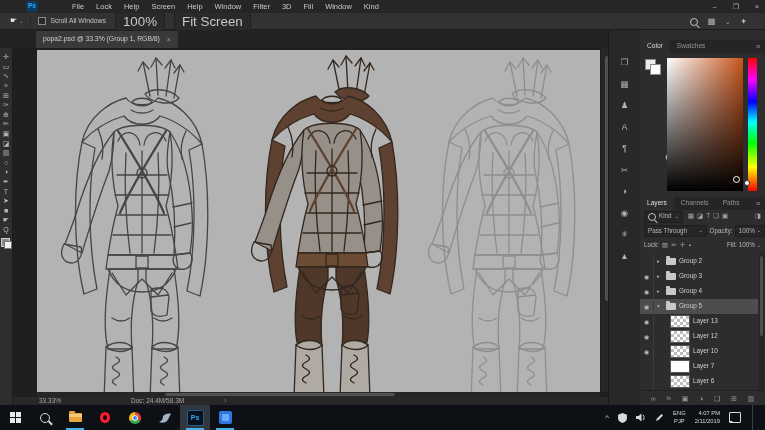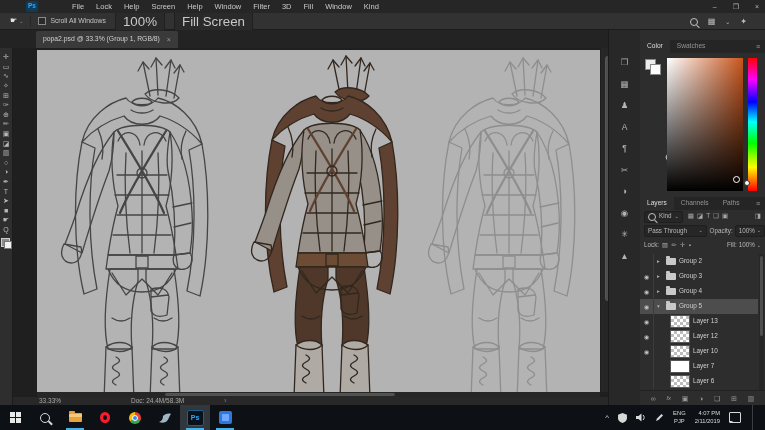--- a/index.html
+++ b/index.html
@@ -171,21 +171,21 @@
     </div>
   </div>
 
   <div class="optionsbar">
     <span class="opt-tool">☛</span>
     <span class="opt-caret">⌄</span>
     <span class="opt-sep"></span>
     <span class="opt-check"></span>
     <span>Scroll All Windows</span>
     <button class="opt-btn">100%</button>
-    <button class="opt-btn">Fill Screen</button>
+    <button class="opt-btn">Fit Screen</button>
     <div class="opt-right">
       <span class="mag"></span>
       <span>▦</span>
       <span style="font-size:6px">⌄</span>
       <span>✦</span>
     </div>
   </div>
 
   <div class="tabbar">
     <div class="doctab">

